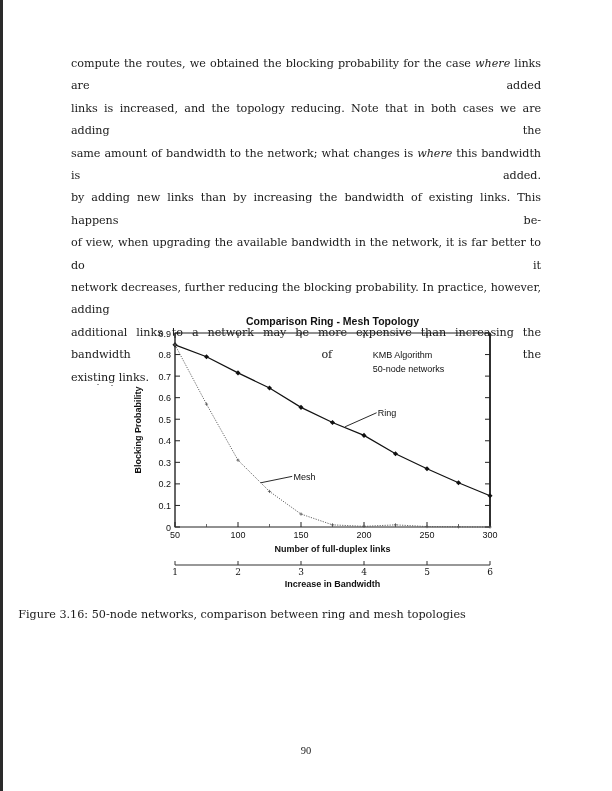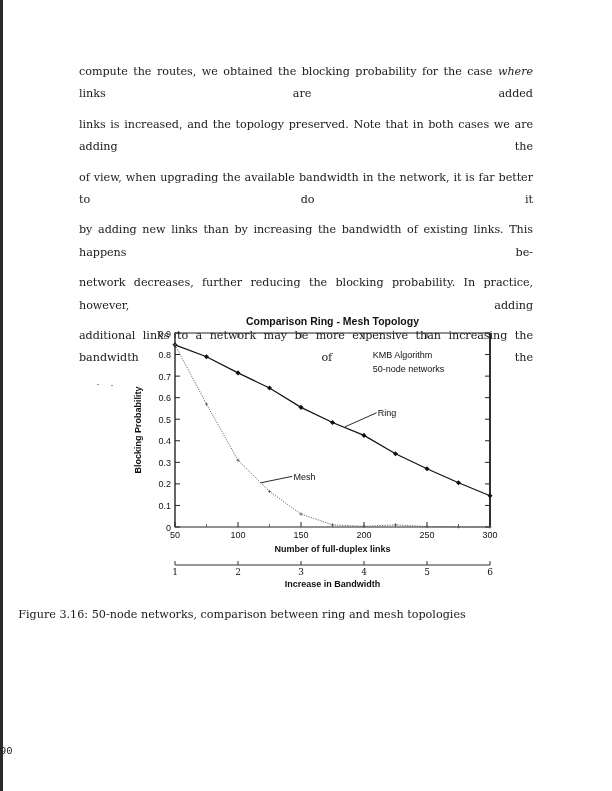--- a/index.html
+++ b/index.html
@@ -4,47 +4,49 @@
 <style>
   html, body { margin: 0; padding: 0; background: #ffffff; }
   body { width: 612px; height: 791px; position: relative; overflow: hidden; }
   .page-edge { position: absolute; left: 0; top: 0; width: 3px; height: 791px; background: #2a2a2a; }
   .body-text {
     position: absolute; left: 71px; top: 53px; width: 470px;
     font-family: "DejaVu Serif", "Liberation Serif", serif;
     font-size: 11.2px; line-height: 22.4px; color: #1a1a1a;
     text-align: justify; letter-spacing: -0.05px;
   }
-  .body-text p { margin: 8px; }
+  .body-text p { margin: 0; }
   .chart-wrap { position: absolute; left: 116px; top: 305px; width: 400px; height: 290px; }
   svg text { font-family: "Liberation Sans", "DejaVu Sans", sans-serif; fill: #111; }
   .caption {
     position: absolute; left: 0; width: 484px; top: 608px; text-align: center;
     font-family: "DejaVu Serif", "Liberation Serif", serif; font-size: 11.2px; color: #1a1a1a;
   }
   .page-number {
-    position: absolute; left: 0; width: 612px; top: 745px; text-align: left;
-    font-family: Liberation Mono, monospace; font-size: 10.5px; color: #222;
+    position: absolute; left: 0; width: 612px; top: 745px; text-align: center;
+    font-family: Liberation Serif, serif; font-size: 10.5px; color: #222;
   }
   .speck { position: absolute; width: 2px; height: 1px; background: #999; }
 </style>
 </head>
 <body>
 
 <div class="page-edge"></div>
 <div class="speck" style="left:97px;top:384px;"></div>
 <div class="speck" style="left:111px;top:385px;"></div>
 
 <div class="body-text" id="bodyText">
     <p style="text-align-last: justify;">compute the routes, we obtained the blocking probability for the case <em>where</em> links are added</p>
-    <p style="text-align-last: justify;">links is increased, and the topology preserved. Note that in both cases we are adding the</p>
+    <p style="text-align-last: justify;">links is increased, and the topology reducing. Note that in both cases we are adding the</p>
+    <p style="text-align-last: justify;">same amount of bandwidth to the network; what changes is <em>where</em> this bandwidth is added.</p>
+    <p style="text-align-last: justify;">by adding new links than by increasing the bandwidth of existing links. This happens be-</p>
     <p style="text-align-last: justify;">of view, when upgrading the available bandwidth in the network, it is far better to do it</p>
-    <p style="text-align-last: justify;">by adding new links than by increasing the bandwidth of existing links. This happens be-</p>
     <p style="text-align-last: justify;">network decreases, further reducing the blocking probability. In practice, however, adding</p>
     <p style="text-align-last: justify;">additional links to a network may be more expensive than increasing the bandwidth of the</p>
+    <p style="text-align-last: left;">existing links.</p>
   </div>
 
 <div class="chart-wrap">
   <svg id="chart" width="400" height="290">
       <text x="216.5" y="20" text-anchor="middle" font-size="10.5" font-weight="bold">Comparison Ring - Mesh Topology</text>
       <rect x="59" y="28" width="315" height="194" fill="none" stroke="#222222" stroke-width="1"></rect>
       <line x1="59" y1="28" x2="59" y2="222" stroke="#666" stroke-width="2"></line>
       <line x1="374" y1="28" x2="374" y2="222" stroke="#111" stroke-width="1.5"></line>
       <line x1="59" y1="222" x2="64" y2="222" stroke="#222222" stroke-width="1"></line>
       <line x1="369" y1="222" x2="374" y2="222" stroke="#222222" stroke-width="1"></line>

